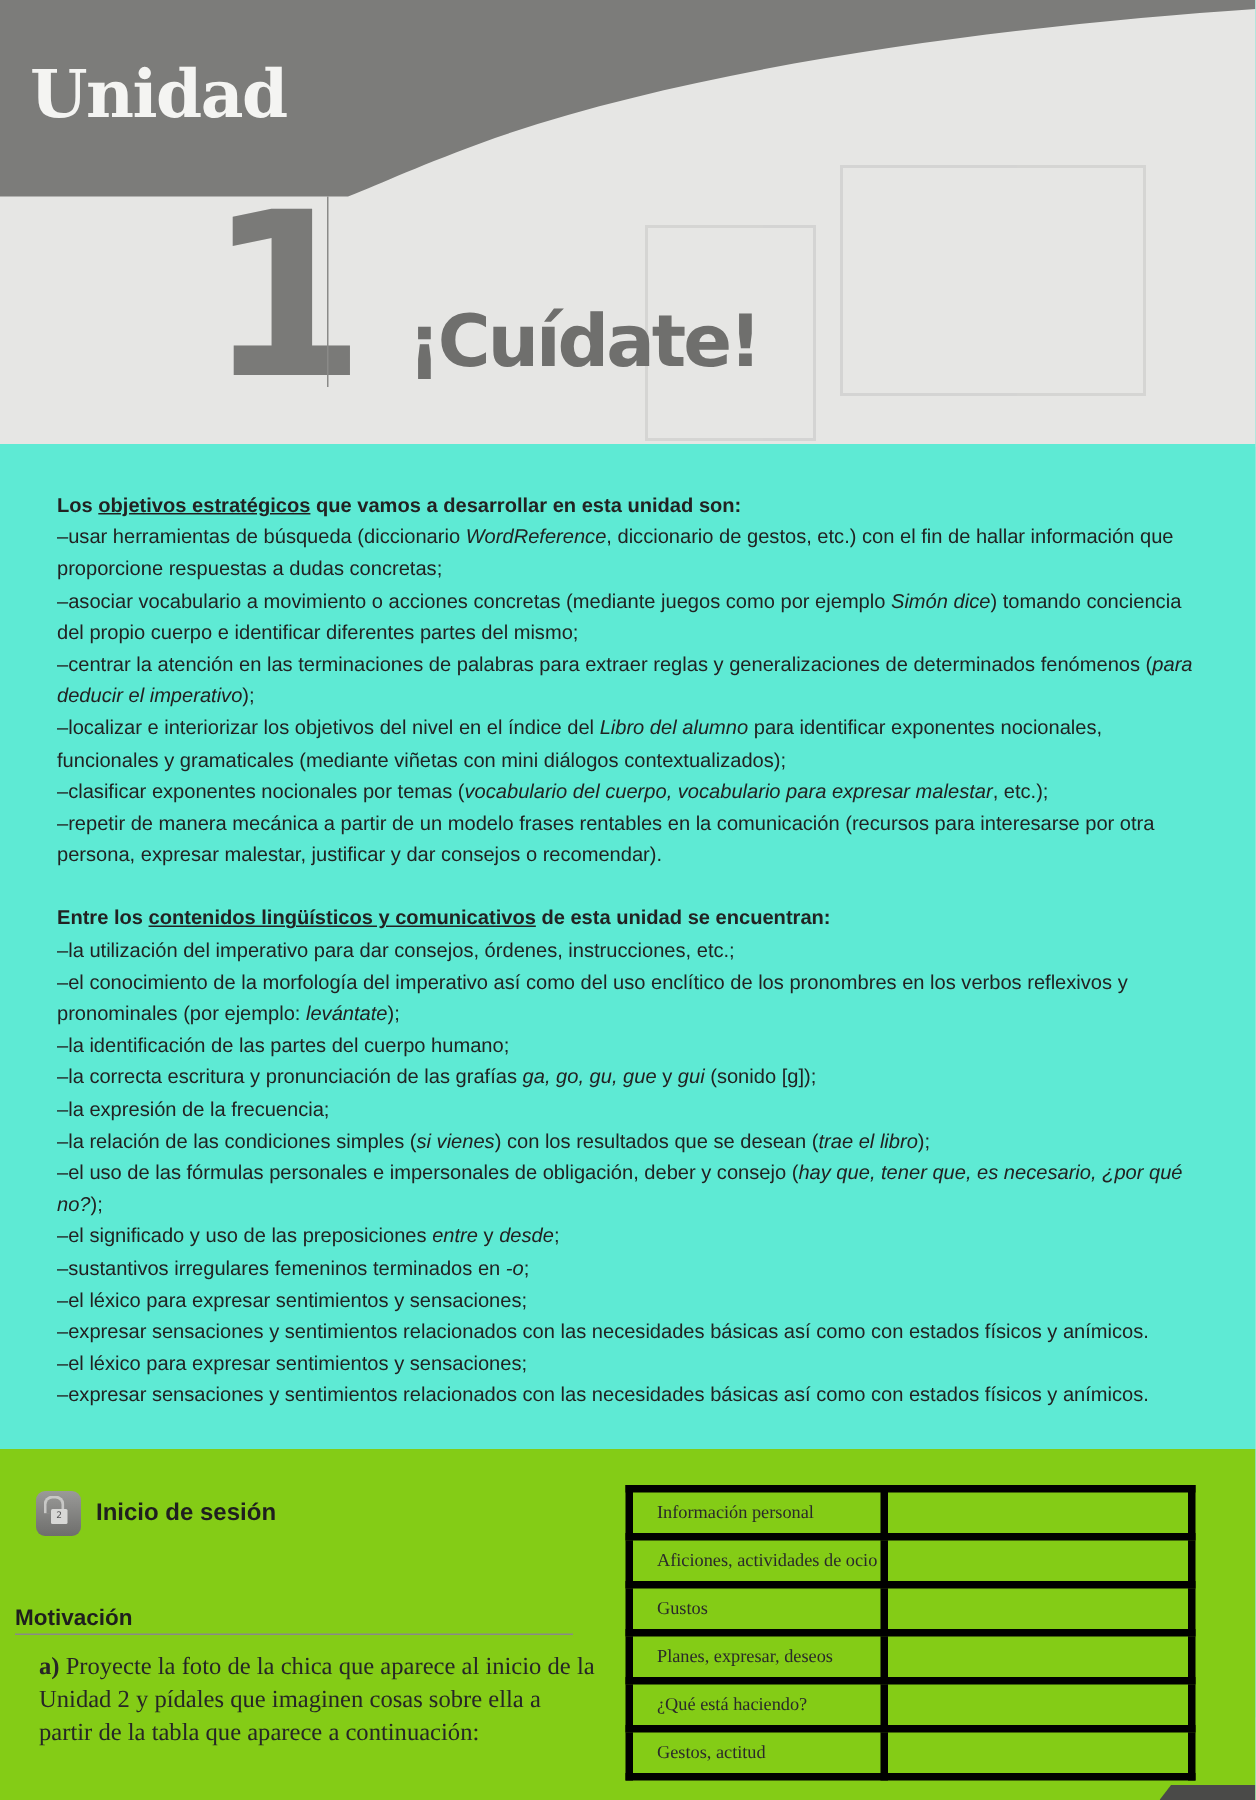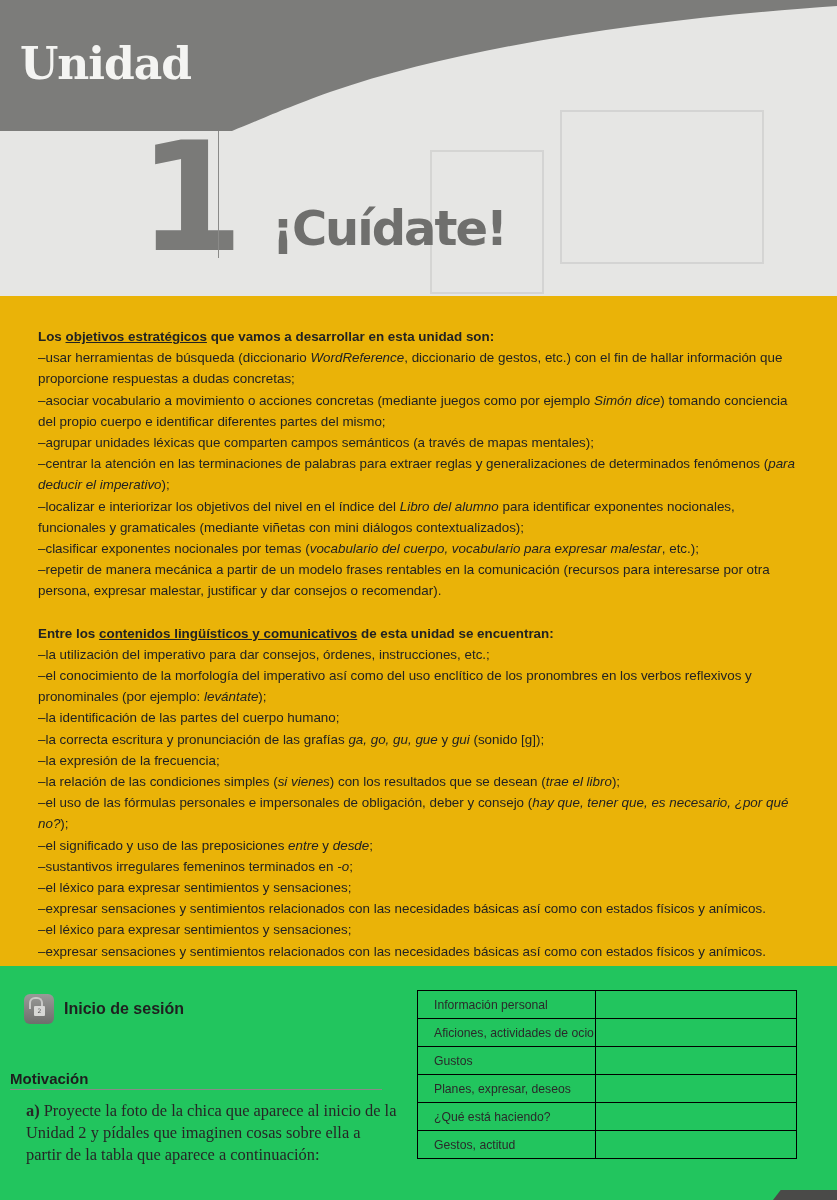--- a/index.html
+++ b/index.html
@@ -26,34 +26,34 @@
   .unit-title {
     position:absolute; left:272px; top:200px;
     font-family:"DejaVu Sans", sans-serif; font-weight:bold;
     font-size:48px; color:#6f6f6d; letter-spacing:-2px;
   }
   .ghost { position:absolute; left:400px; top:60px; width:420px; height:230px; opacity:.07; }
   .ghost div { position:absolute; border:2px solid #000; }
   
   .panel {
     position:absolute; left:0; top:296px; width:837px; height:849px;
-    background:#eab308;
+    background:#5eead4;
   }
   .panel-content {
     position:absolute; left:38px; top:30px; width:765px;
     font-family:"Liberation Sans", sans-serif; font-size:13.4px; line-height:21.2px;
     color:#222;
   }
   .panel-content p { margin:0; }
   .lead { font-weight:bold; }
   .lead u { text-decoration:underline; }
   .gap { height:21px; }
   i { }
   
-  .lower { position:absolute; left:0; top:966px; width:837px; height:234px; background:#22c55e; }
+  .lower { position:absolute; left:0; top:966px; width:837px; height:234px; background:#84cc16; }
   .session { position:absolute; left:24px; top:28px; display:flex; align-items:center; }
   .lock-icon {
     width:30px; height:30px; border-radius:6px;
     background:linear-gradient(#9a9a98,#6e6e6c); position:relative; margin-right:10px;
   }
   .lock-icon .shackle {
     position:absolute; left:5px; top:3px; width:10px; height:10px;
     border:2px solid #c8c8c6; border-bottom:none; border-radius:6px 6px 0 0;
   }
   .lock-icon .body {
@@ -68,21 +68,21 @@
   }
   .activity {
     position:absolute; left:26px; top:134px; width:374px;
     font-family:"Liberation Serif", serif; font-size:16.4px; line-height:22px; color:#262626;
   }
   .activity b { font-weight:bold; }
   table.info {
     position:absolute; left:417px; top:24px; width:380px; border-collapse:collapse;
     font-family:"Liberation Sans", sans-serif; font-size:12.2px; color:#2a2a2a;
   }
-  table.info td { border:1px solid #000000; height:27px; padding:0 0 0 16px; }
+  table.info td { border:5px solid #000000; height:27px; padding:0 0 0 16px;font-family:Liberation Serif, serif; }
   table.info td.val { width:200px; padding:0; }
   .corner-tab { position:absolute; right:0; bottom:0; width:64px; height:10px; background:#4a4a48; clip-path:polygon(12% 0,100% 0,100% 100%,0 100%); }
 </style>
 </head>
 <body>
 
 <div class="header">
   <svg class="band" width="837" height="298" viewBox="0 0 837 298">
     <path d="M0,0 L837,0 L837,6 C690,16 480,40 330,92 C280,110 255,122 232,131 L0,131 Z" fill="#7c7c7a"></path>
   </svg>
@@ -95,21 +95,20 @@
   <div class="vrule"></div>
   <div class="unit-title">¡Cuídate!</div>
 </div>
 
 <div class="panel">
   <div class="panel-content">
     <p class="lead"><span>Los </span><u>objetivos estratégicos</u><span> que vamos a desarrollar en esta unidad son:</span></p>
     <div id="obj-list">
         <p>–usar herramientas de búsqueda (diccionario <i>WordReference</i>, diccionario de gestos, etc.) con el fin de hallar información que proporcione respuestas a dudas concretas;</p>
         <p>–asociar vocabulario a movimiento o acciones concretas (mediante juegos como por ejemplo <i>Simón dice</i>) tomando conciencia del propio cuerpo e identificar diferentes partes del mismo;</p>
-        <p>–agrupar unidades léxicas que comparten campos semánticos (a través de mapas mentales);</p>
         <p>–centrar la atención en las terminaciones de palabras para extraer reglas y generalizaciones de determinados fenómenos (<i>para deducir el imperativo</i>);</p>
         <p>–localizar e interiorizar los objetivos del nivel en el índice del <i>Libro del alumno</i> para identificar exponentes nocionales, funcionales y gramaticales (mediante viñetas con mini diálogos contextualizados);</p>
         <p>–clasificar exponentes nocionales por temas (<i>vocabulario del cuerpo, vocabulario para expresar malestar</i>, etc.);</p>
         <p>–repetir de manera mecánica a partir de un modelo frases rentables en la comunicación (recursos para interesarse por otra persona, expresar malestar, justificar y dar consejos o recomendar).</p>
       </div>
     <div class="gap"></div>
     <p class="lead"><span>Entre los </span><u>contenidos lingüísticos y comunicativos</u><span> de esta unidad se encuentran:</span></p>
     <div id="cont-list">
         <p>–la utilización del imperativo para dar consejos, órdenes, instrucciones, etc.;</p>
         <p>–el conocimiento de la morfología del imperativo así como del uso enclítico de los pronombres en los verbos reflexivos y pronominales (por ejemplo: <i>levántate</i>);</p>

